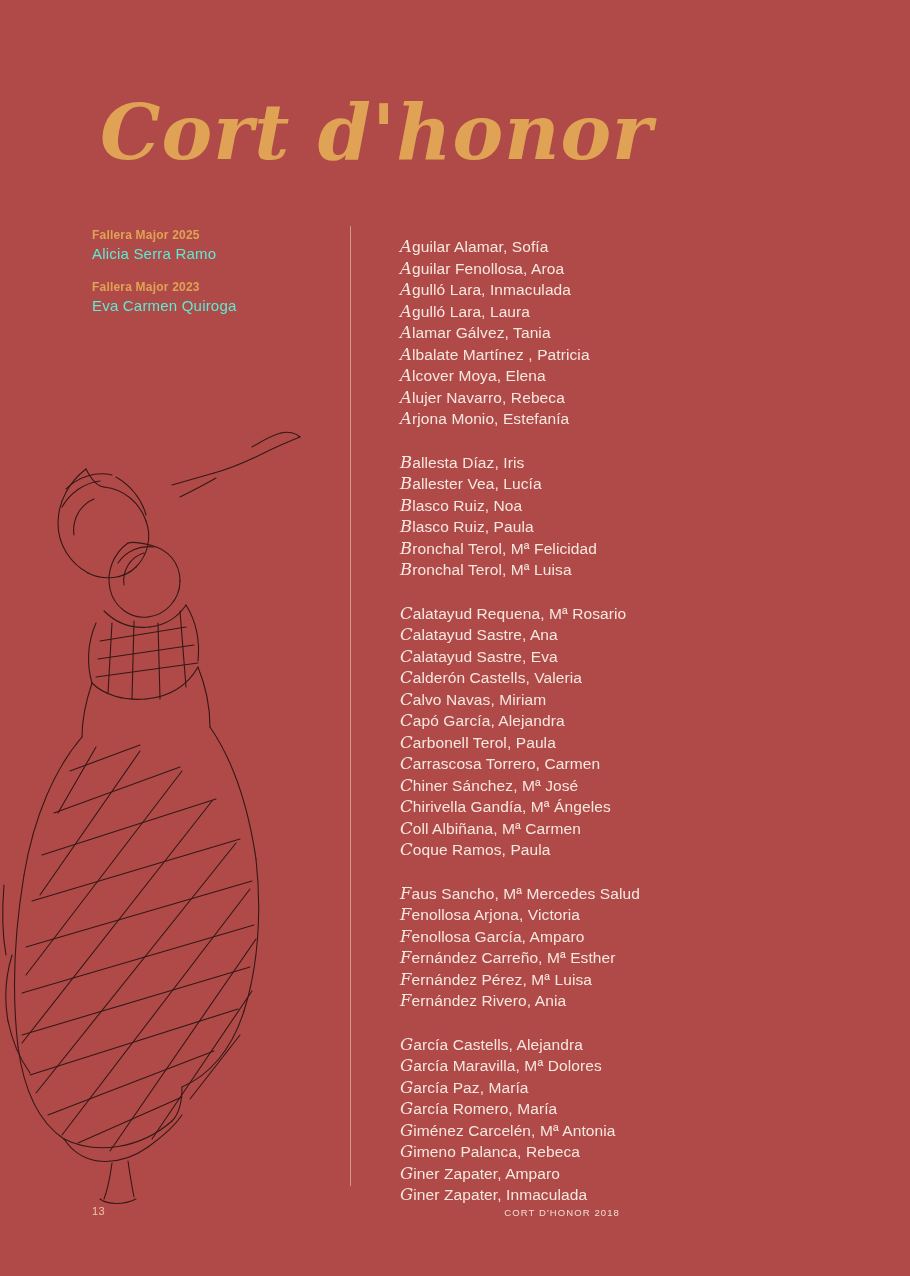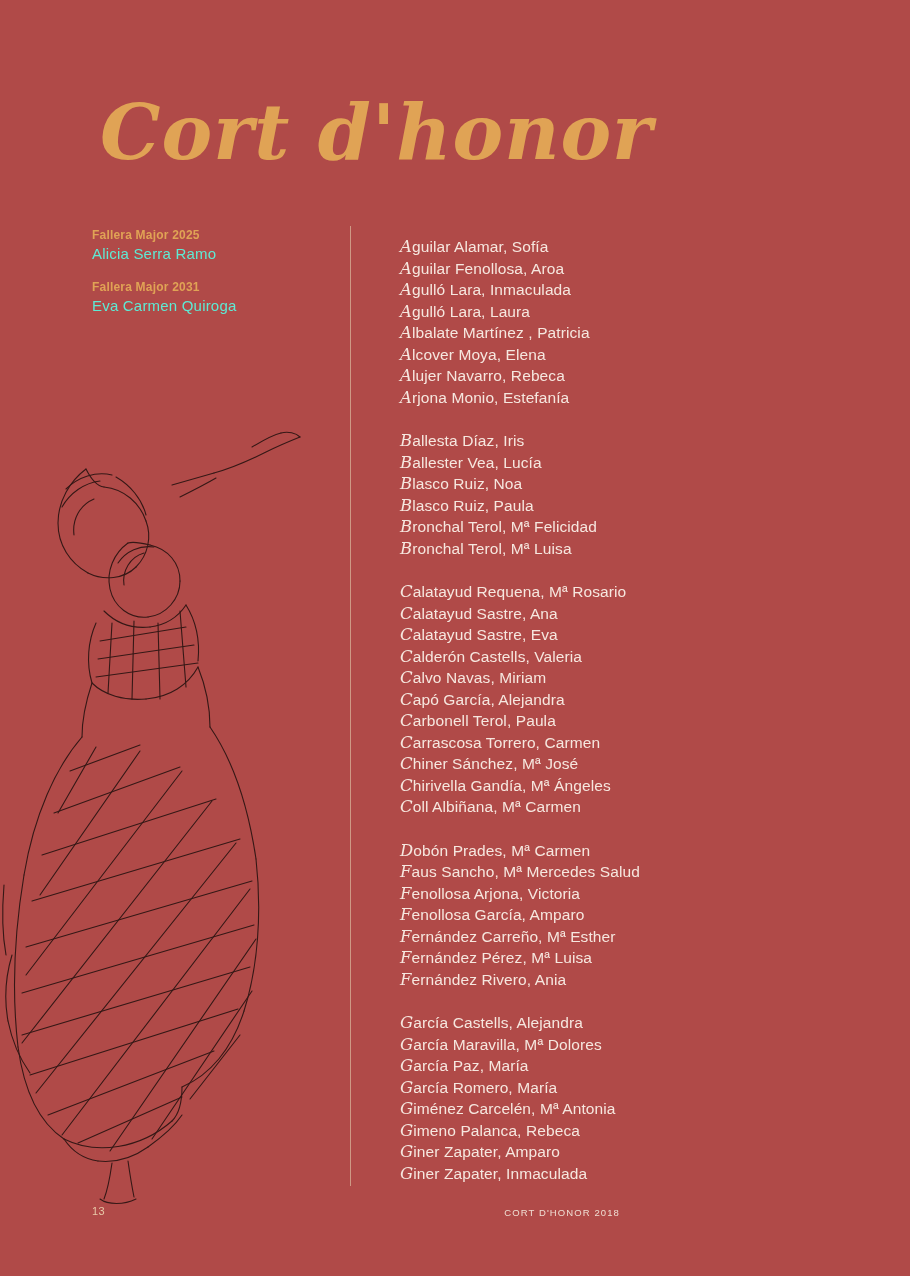--- a/index.html
+++ b/index.html
@@ -216,34 +216,35 @@
   </svg>
 
   <div class="title">Cort d'honor</div>
 
   <div class="majors">
     <div class="major-block">
       <div class="major-title">Fallera Major 2025</div>
       <div class="major-name">Alicia Serra Ramo</div>
     </div>
     <div class="major-block">
-      <div class="major-title">Fallera Major 2031</div>
+      <div class="major-title">Fallera Major 2023</div>
       <div class="major-name">Eva Carmen Quiroga</div>
     </div>
   </div>
 
   <div class="divider"></div>
 
   <div class="names">
 
     <div class="group left">
       <div class="name"><span class="initial">A</span>guilar Alamar, Sofía</div>
       <div class="name"><span class="initial">A</span>guilar Fenollosa,   Aroa</div>
       <div class="name"><span class="initial">A</span>gulló Lara, Inmaculada</div>
       <div class="name"><span class="initial">A</span>gulló Lara, Laura</div>
+      <div class="name"><span class="initial">A</span>lamar Gálvez, Tania</div>
       <div class="name"><span class="initial">A</span>lbalate  Martínez , Patricia</div>
       <div class="name"><span class="initial">A</span>lcover Moya, Elena</div>
       <div class="name"><span class="initial">A</span>lujer Navarro, Rebeca</div>
       <div class="name"><span class="initial">A</span>rjona Monio, Estefanía</div>
     </div>
 
     <div class="group right">
       <div class="name"><span class="initial">B</span>allesta Díaz, Iris</div>
       <div class="name"><span class="initial">B</span>allester Vea, Lucía</div>
       <div class="name"><span class="initial">B</span>lasco Ruiz, Noa</div>
@@ -257,24 +258,24 @@
       <div class="name"><span class="initial">C</span>alatayud Sastre, Ana</div>
       <div class="name"><span class="initial">C</span>alatayud Sastre, Eva</div>
       <div class="name"><span class="initial">C</span>alderón Castells, Valeria</div>
       <div class="name"><span class="initial">C</span>alvo Navas, Miriam</div>
       <div class="name"><span class="initial">C</span>apó García, Alejandra</div>
       <div class="name"><span class="initial">C</span>arbonell Terol, Paula</div>
       <div class="name"><span class="initial">C</span>arrascosa Torrero, Carmen</div>
       <div class="name"><span class="initial">C</span>hiner Sánchez, Mª José</div>
       <div class="name"><span class="initial">C</span>hirivella Gandía, Mª Ángeles</div>
       <div class="name"><span class="initial">C</span>oll Albiñana, Mª Carmen</div>
+      <div class="name"><span class="initial">C</span>oque Ramos, Paula</div>
     </div>
 
     <div class="group right">
-      <div class="name"><span class="initial">D</span>obón Prades, Mª Carmen</div>
       <div class="name"><span class="initial">F</span>aus Sancho, Mª Mercedes Salud</div>
       <div class="name"><span class="initial">F</span>enollosa Arjona, Victoria</div>
       <div class="name"><span class="initial">F</span>enollosa García, Amparo</div>
       <div class="name"><span class="initial">F</span>ernández Carreño, Mª Esther</div>
       <div class="name"><span class="initial">F</span>ernández Pérez, Mª Luisa</div>
       <div class="name"><span class="initial">F</span>ernández Rivero, Ania</div>
     </div>
 
     <div class="group left">
       <div class="name"><span class="initial">G</span>arcía Castells, Alejandra</div>

